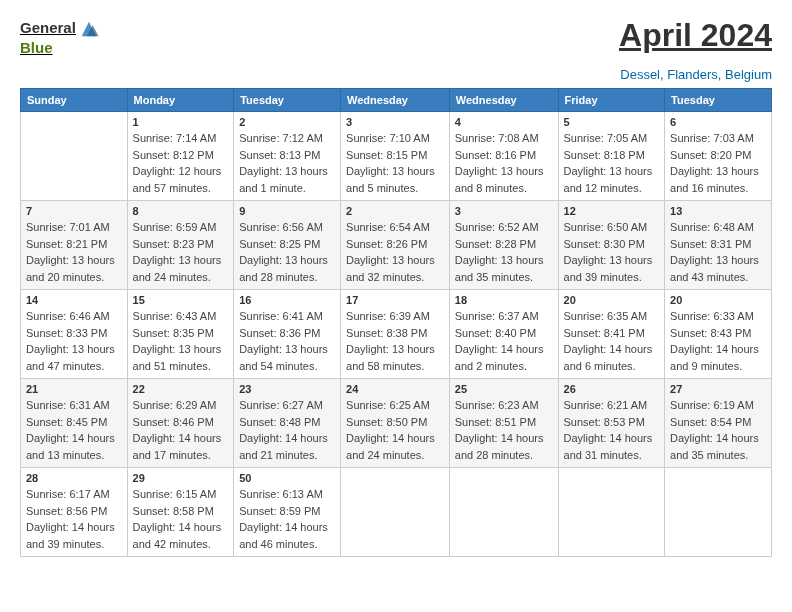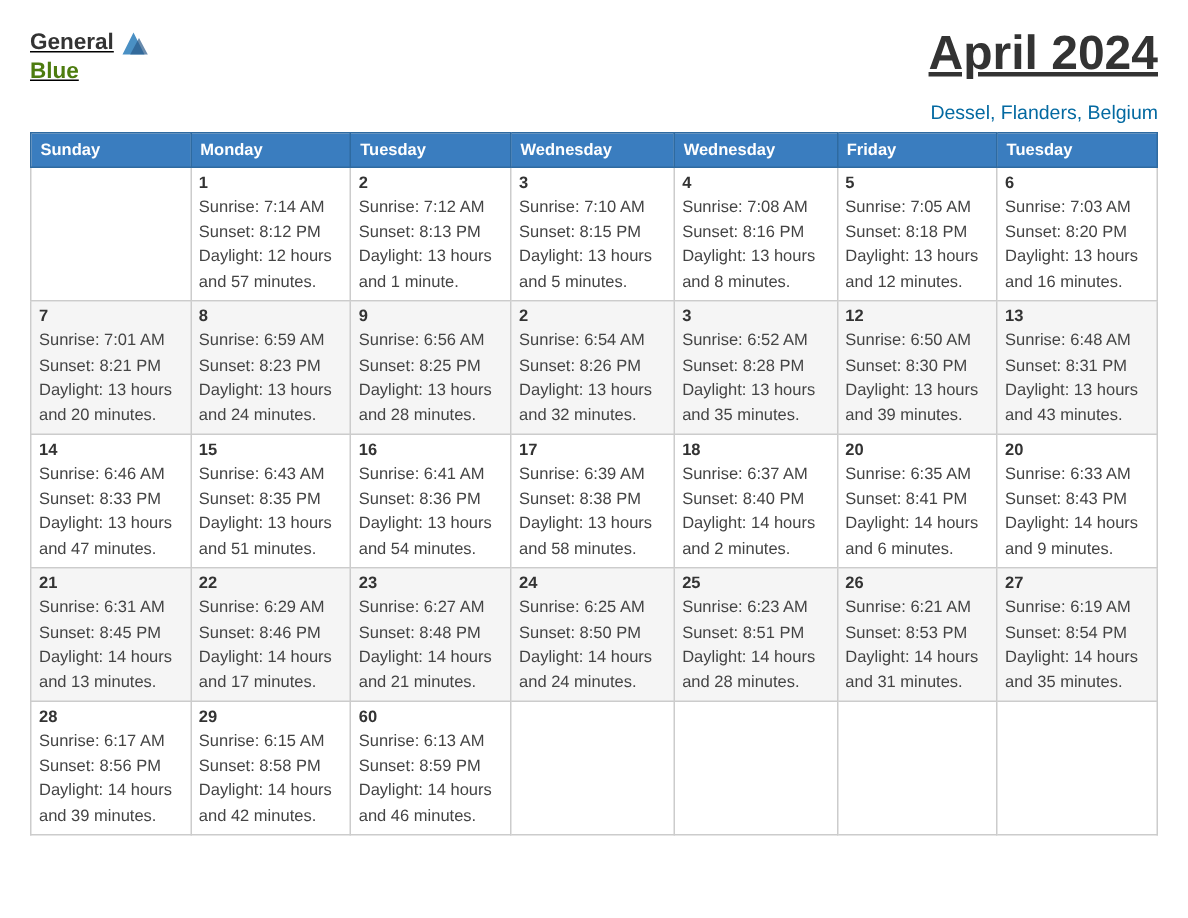--- a/index.html
+++ b/index.html
@@ -254,21 +254,21 @@
         <tr>
           <td>
             <span class="day-number">28</span>
             <div class="day-detail">Sunrise: 6:17 AM<br>Sunset: 8:56 PM<br>Daylight: 14 hours and 39 minutes.</div>
           </td>
           <td>
             <span class="day-number">29</span>
             <div class="day-detail">Sunrise: 6:15 AM<br>Sunset: 8:58 PM<br>Daylight: 14 hours and 42 minutes.</div>
           </td>
           <td>
-            <span class="day-number">60</span>
+            <span class="day-number">50</span>
             <div class="day-detail">Sunrise: 6:13 AM<br>Sunset: 8:59 PM<br>Daylight: 14 hours and 46 minutes.</div>
           </td>
           <td class="empty-cell"></td>
           <td class="empty-cell"></td>
           <td class="empty-cell"></td>
           <td class="empty-cell"></td>
         </tr>
       </tbody>
   </table>
 </div>

